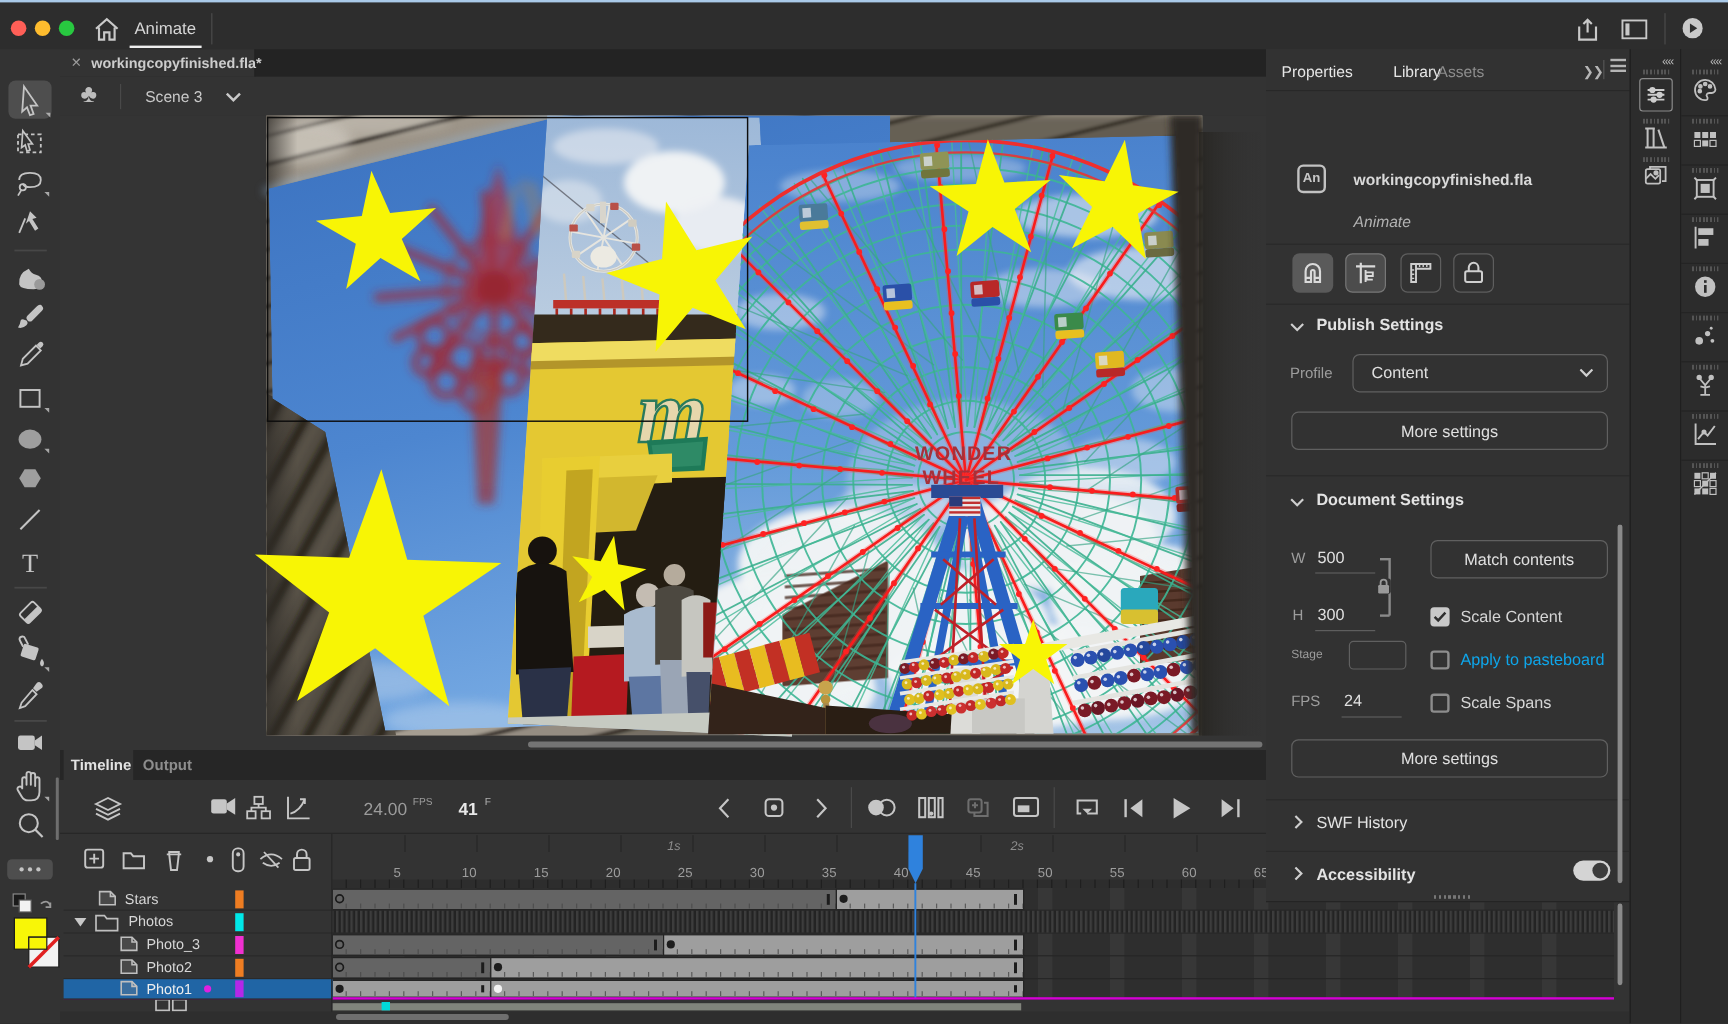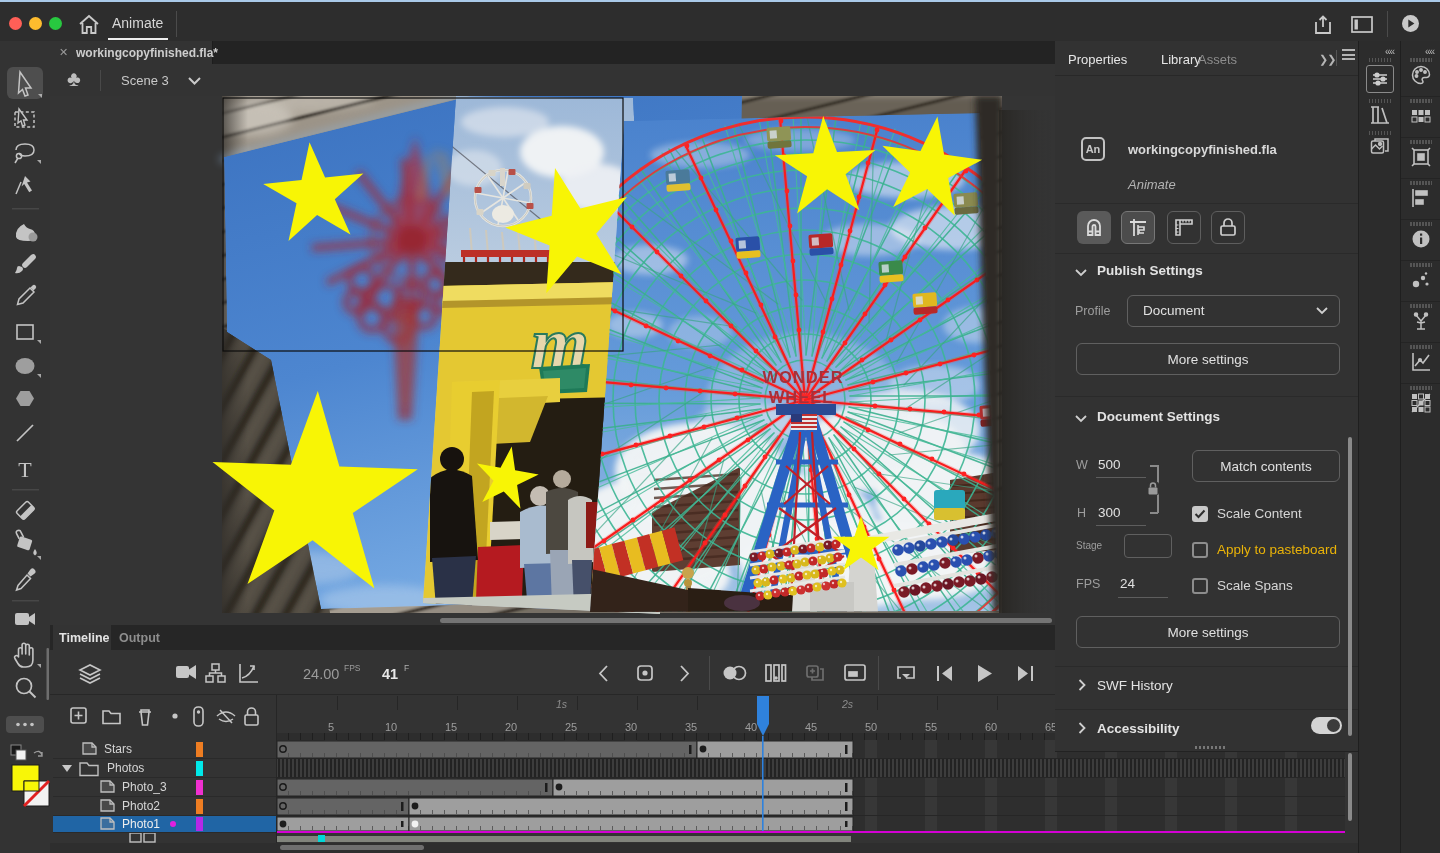--- a/index.html
+++ b/index.html
@@ -1586,21 +1586,21 @@
         <rect x="2" y="9" width="14" height="9" rx="1.5" fill="none" stroke="#cfcfcf" stroke-width="1.7"></rect>
         <path d="M5 9 V6 a4 4 0 0 1 8 0 V9" fill="none" stroke="#cfcfcf" stroke-width="1.7"></path>
       </svg>
 <div class="abs" style="left:0;top:212px;width:303px;height:1px;background:#2a2a2a;"></div>
 <svg class="abs" style="left:20px;top:228px" width="12" height="8" viewBox="0 0 12 8">
         <path d="M1 1 L6 6 L11 1" fill="none" stroke="#cfcfcf" stroke-width="1.8"></path>
       </svg>
 <div class="abs" style="left:42px;top:222px;font-size:13.5px;font-weight:bold;color:#e3e3e3;">Publish Settings</div>
 <div class="abs" style="left:20px;top:263px;font-size:12.5px;color:#9d9d9d;">Profile</div>
 <div class="abs" style="left:72px;top:254px;width:213px;height:32px;border:1px solid #606060;border-radius:6px;"></div>
-<div class="abs" style="left:88px;top:262px;font-size:13.5px;color:#e0e0e0;">Document</div>
+<div class="abs" style="left:88px;top:262px;font-size:13.5px;color:#e0e0e0;">Content</div>
 <svg class="abs" style="left:261px;top:266px" width="12" height="8" viewBox="0 0 12 8">
         <path d="M1 1 L6 6 L11 1" fill="none" stroke="#cfcfcf" stroke-width="1.8"></path>
       </svg>
 <div class="abs" style="left:21px;top:302px;width:264px;height:32px;border:1px solid #606060;border-radius:6px;text-align:center;line-height:31px;font-size:13.5px;color:#e0e0e0;">More settings</div>
 <div class="abs" style="left:0;top:355px;width:303px;height:1px;background:#2a2a2a;"></div>
 <svg class="abs" style="left:20px;top:374px" width="12" height="8" viewBox="0 0 12 8">
         <path d="M1 1 L6 6 L11 1" fill="none" stroke="#cfcfcf" stroke-width="1.8"></path>
       </svg>
 <div class="abs" style="left:42px;top:368px;font-size:13.5px;font-weight:bold;color:#e3e3e3;">Document Settings</div>
 <div class="abs" style="left:21px;top:417px;font-size:12.5px;color:#9d9d9d;">W</div>
@@ -1619,21 +1619,21 @@
 <div class="abs" style="left:43px;top:464px;font-size:13.5px;color:#e0e0e0;">300</div>
 <div class="abs" style="left:41px;top:484px;width:50px;height:1px;background:#5e5e5e;"></div>
 <div class="abs" style="left:137px;top:465px;width:16px;height:16px;background:#c9c9c9;border-radius:3px;"></div>
 <svg class="abs" style="left:139px;top:468px" width="12" height="10" viewBox="0 0 12 10">
         <path d="M1.5 5 L4.5 8 L10.5 1.5" fill="none" stroke="#2e2e2e" stroke-width="2"></path>
       </svg>
 <div class="abs" style="left:162px;top:465px;font-size:13.5px;color:#d6d6d6;">Scale Content</div>
 <div class="abs" style="left:21px;top:499px;font-size:10px;color:#9d9d9d;">Stage</div>
 <div class="abs" style="left:69px;top:493px;width:48px;height:24px;border:1px solid #606060;border-radius:4px;"></div>
 <div class="abs" style="left:137px;top:501px;width:16px;height:16px;border:2px solid #8d8d8d;border-radius:3px;"></div>
-<div class="abs" style="left:162px;top:501px;font-size:13.5px;color:#eab308;">Apply to pasteboard</div>
+<div class="abs" style="left:162px;top:501px;font-size:13.5px;color:#0ea5e9;">Apply to pasteboard</div>
 <div class="abs" style="left:21px;top:536px;font-size:12.5px;color:#9d9d9d;">FPS</div>
 <div class="abs" style="left:65px;top:535px;font-size:13.5px;color:#e0e0e0;">24</div>
 <div class="abs" style="left:63px;top:556px;width:50px;height:1px;background:#5e5e5e;"></div>
 <div class="abs" style="left:137px;top:537px;width:16px;height:16px;border:2px solid #8d8d8d;border-radius:3px;"></div>
 <div class="abs" style="left:162px;top:537px;font-size:13.5px;color:#d6d6d6;">Scale Spans</div>
 <div class="abs" style="left:21px;top:575px;width:264px;height:32px;border:1px solid #606060;border-radius:6px;text-align:center;line-height:31px;font-size:13.5px;color:#e0e0e0;">More settings</div>
 <div class="abs" style="left:0;top:625px;width:303px;height:1px;background:#2a2a2a;"></div>
 <svg class="abs" style="left:23px;top:638px" width="8" height="12" viewBox="0 0 8 12">
         <path d="M1.5 1 L6.5 6 L1.5 11" fill="none" stroke="#cfcfcf" stroke-width="1.8"></path>
       </svg>

